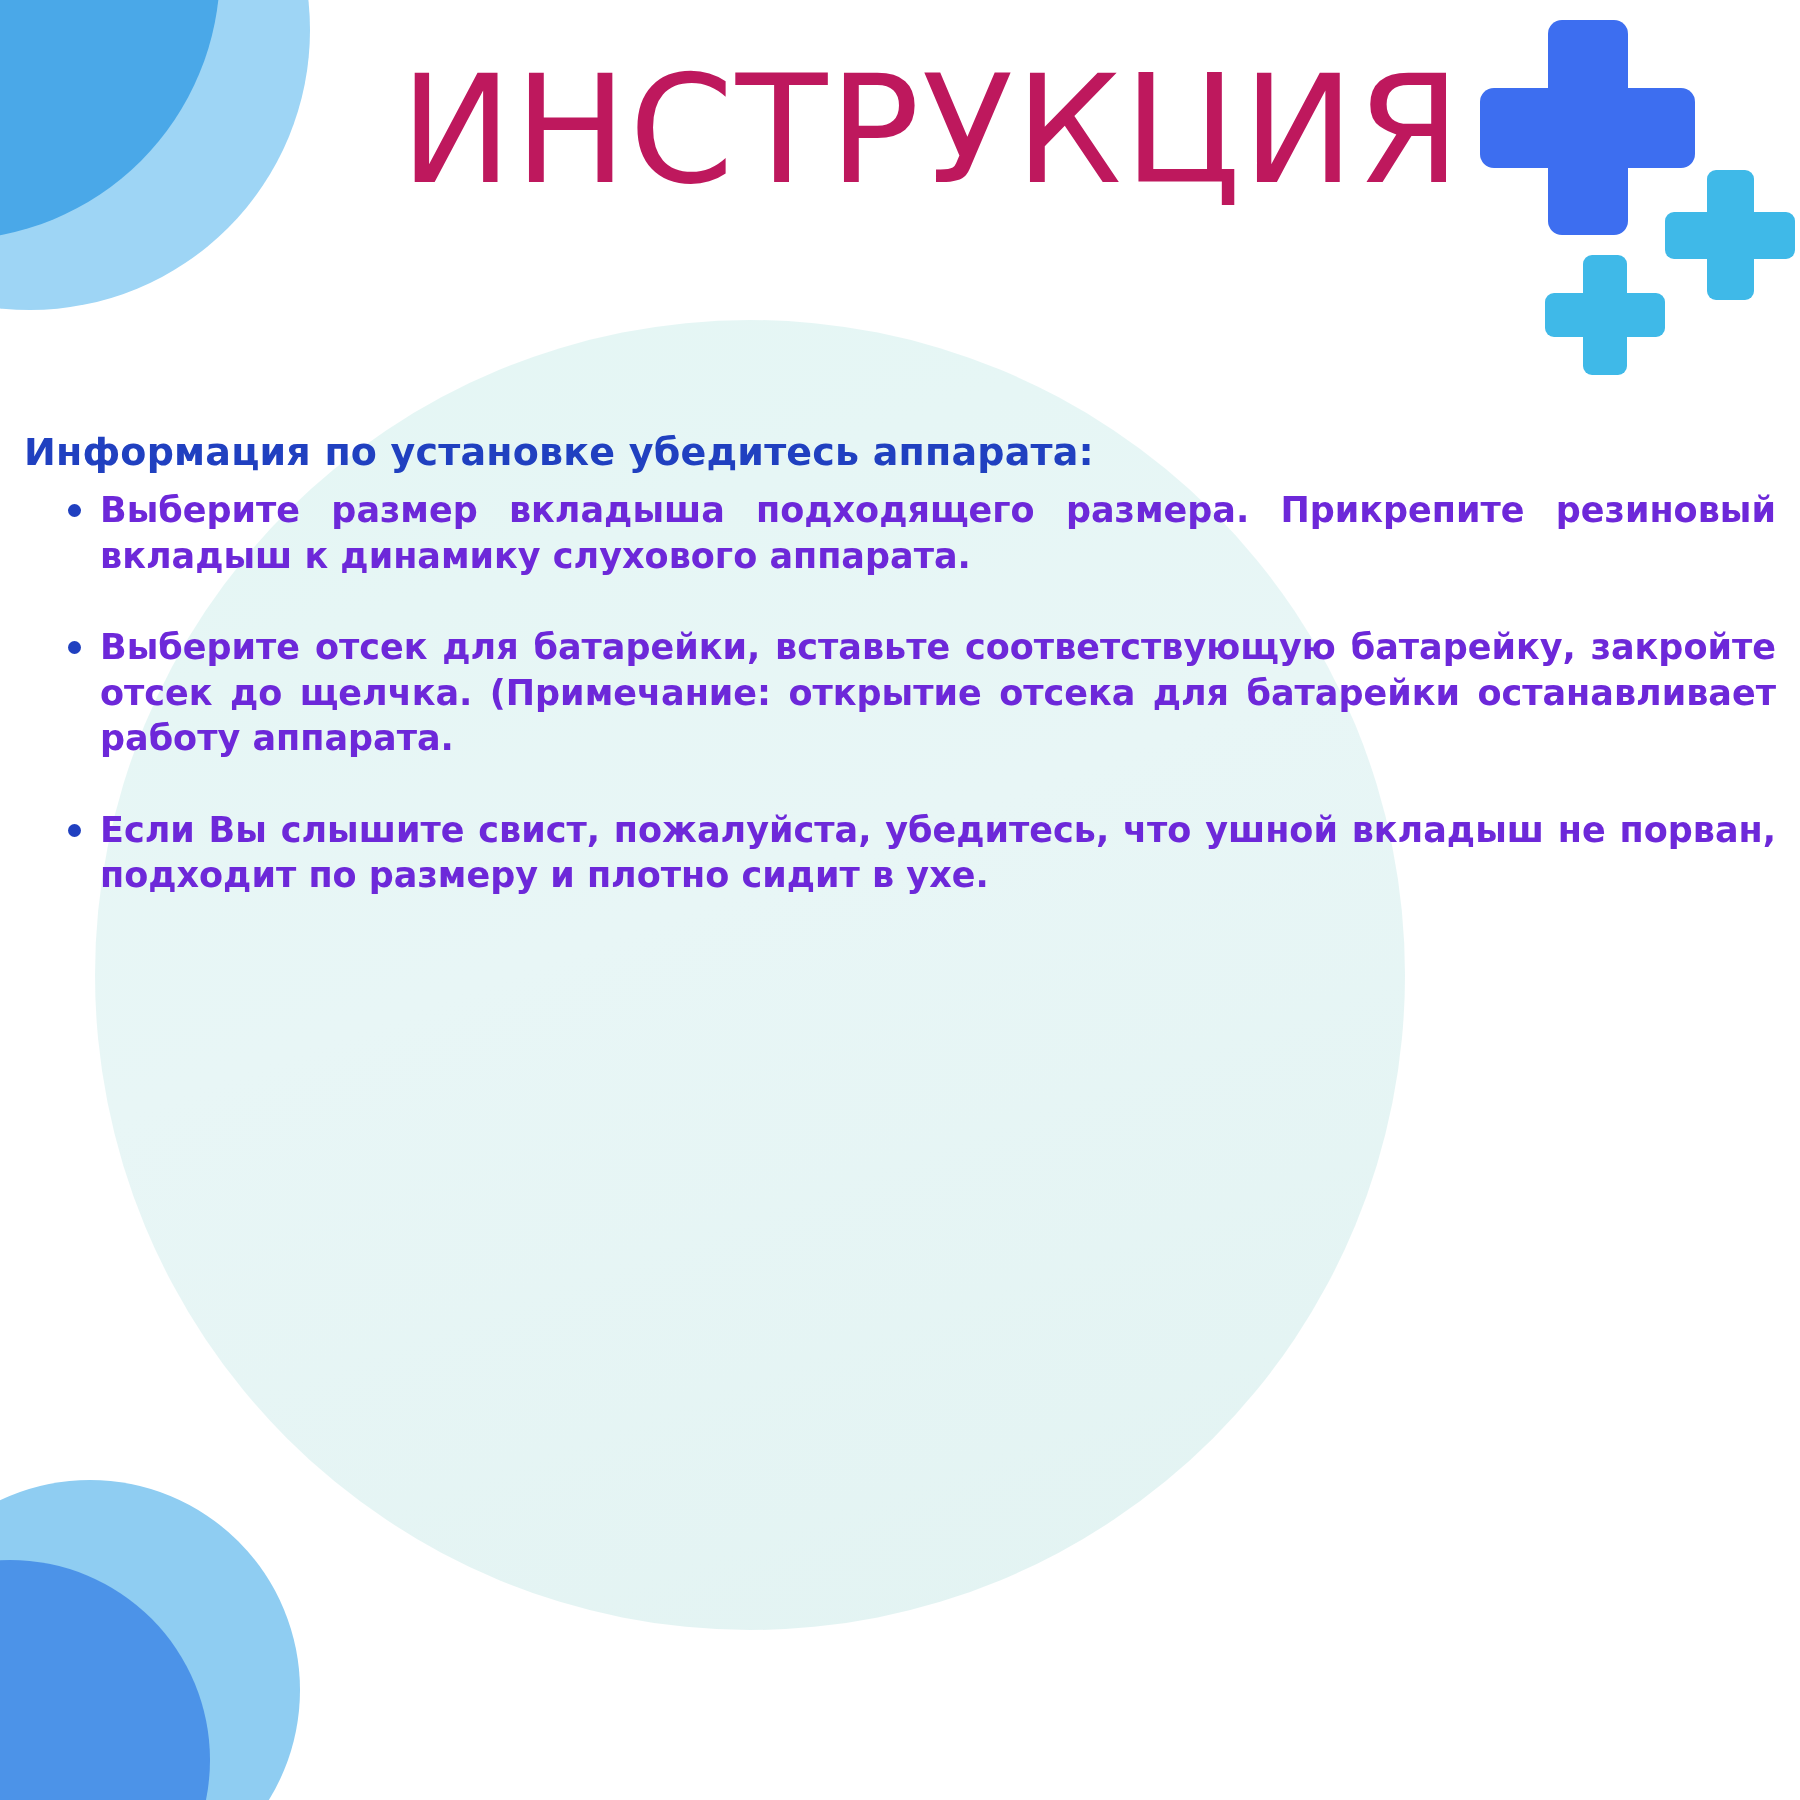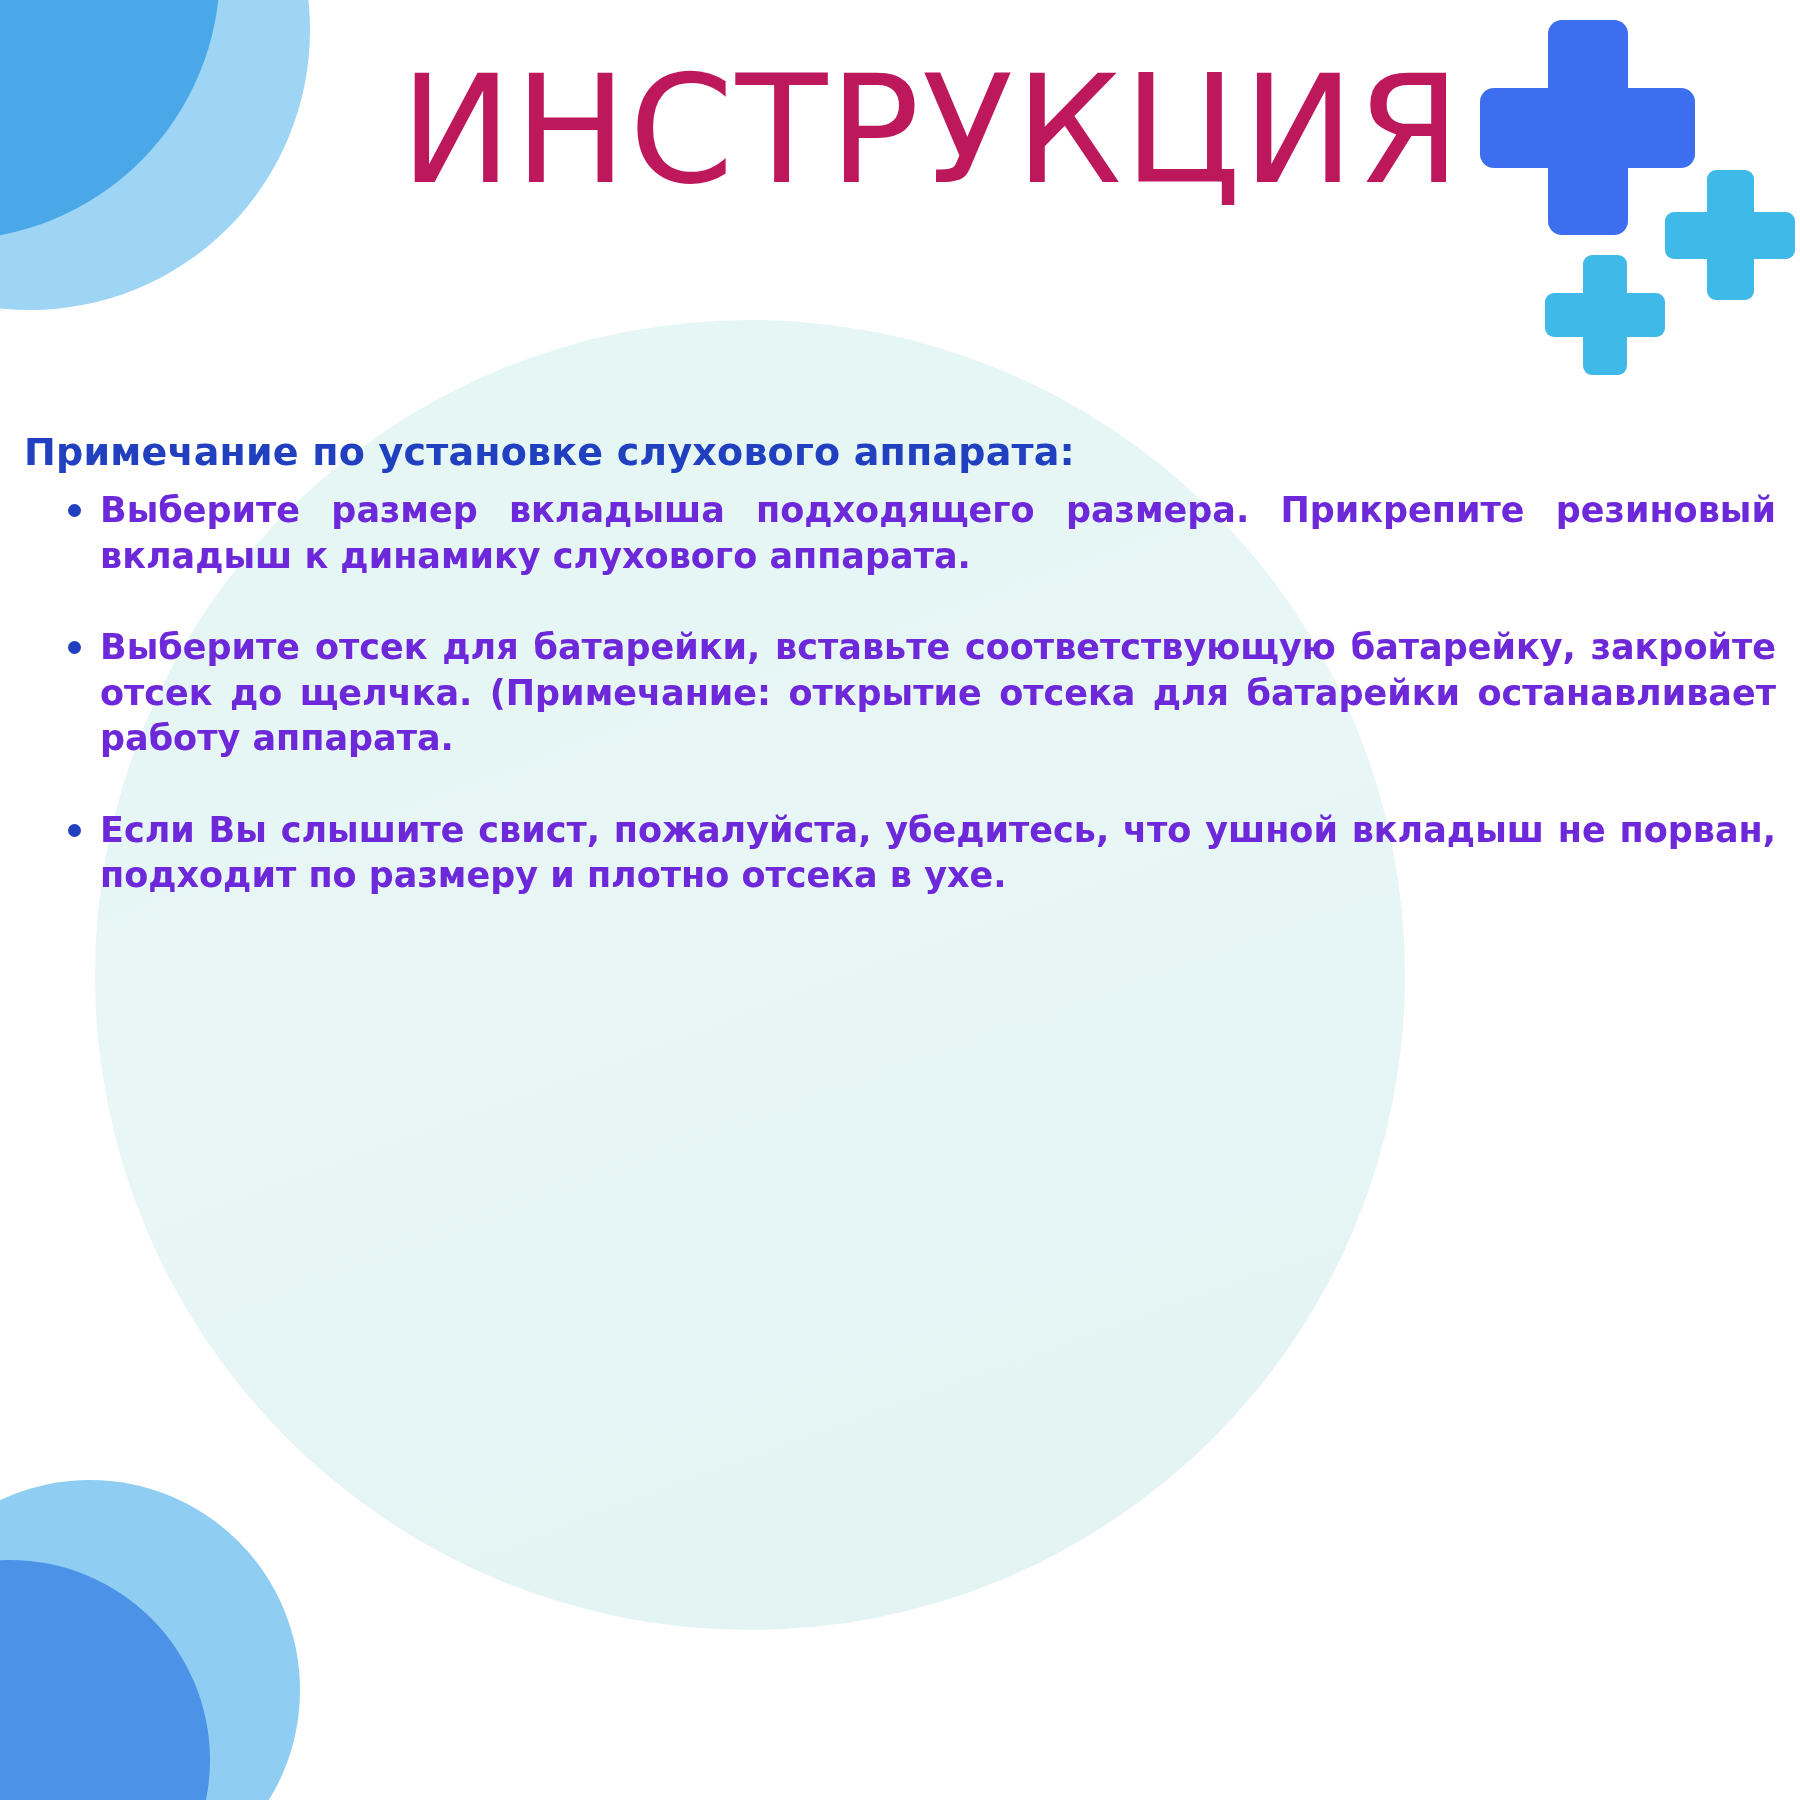--- a/index.html
+++ b/index.html
@@ -195,28 +195,28 @@
     <span class="bar-h"></span>
     <span class="bar-v"></span>
   </div>
   <div class="cross cross-3">
     <span class="bar-h"></span>
     <span class="bar-v"></span>
   </div>
 </div>
 
 <div class="content">
-  <h2 class="section-heading">Примечание по установке слухового аппарата:</h2>
+  <h2 class="section-heading">Информация по установке убедитесь аппарата:</h2>
   <ul class="steps">
     <li>
       <span class="bullet"></span>
       <span>Выберите размер вкладыша подходящего размера. Прикрепите резиновый вкладыш к динамику слухового аппарата.</span>
     </li>
     <li>
       <span class="bullet"></span>
       <span>Выберите отсек для батарейки, вставьте соответствующую батарейку, закройте отсек до щелчка. (Примечание: открытие отсека для батарейки останавливает работу аппарата.</span>
     </li>
     <li>
       <span class="bullet"></span>
-      <span>Если Вы слышите свист, пожалуйста, убедитесь, что ушной вкладыш не порван, подходит по размеру и плотно отсека в ухе.</span>
+      <span>Если Вы слышите свист, пожалуйста, убедитесь, что ушной вкладыш не порван, подходит по размеру и плотно сидит в ухе.</span>
     </li>
   </ul>
 </div>
 
 </body></html>

